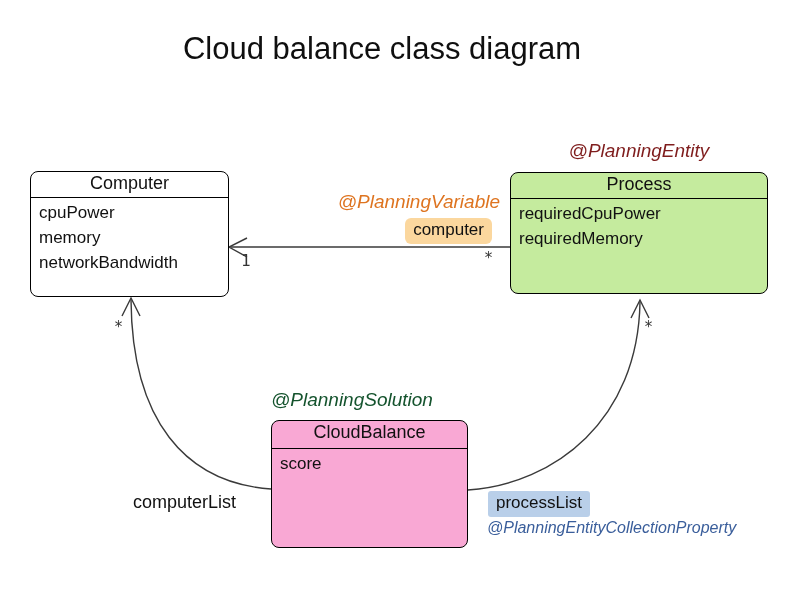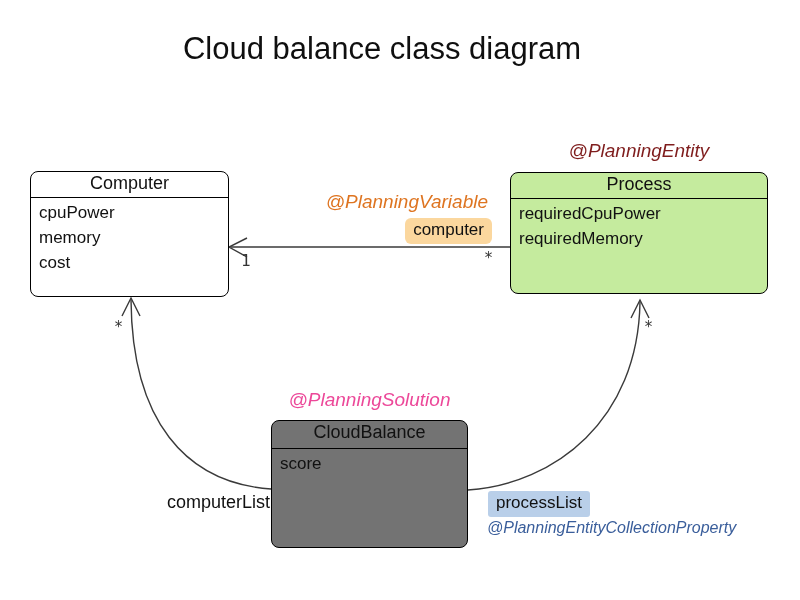--- a/index.html
+++ b/index.html
@@ -39,32 +39,32 @@
     padding: 1px 0 3px 0;
     border-bottom: 1.3px solid #000;
   }
   .uml-attrs {
     padding: 2px 0 0 8px;
     font-size: 17px;
     line-height: 25px;
   }
   .computer-class   { left: 30px;  top: 171px; width: 199px; height: 126px; background: #ffffff; }
   .process-class    { left: 510px; top: 172px; width: 258px; height: 122px; background: #c5eb9e; }
-  .cloudbalance-class { left: 271px; top: 420px; width: 197px; height: 128px; background: #737373; }
+  .cloudbalance-class { left: 271px; top: 420px; width: 197px; height: 128px; background: #f9a8d4; }
   .cloudbalance-class .uml-class-name { padding-bottom: 5px; }
 
   .annotation {
     position: absolute;
     font-style: italic;
     font-size: 19px;
     white-space: nowrap;
   }
   .ann-entity    { left: 510px; top: 140px; width: 258px; text-align: center; color: #7f1d1d; }
-  .ann-solution  { left: 271px; top: 389px; width: 197px; text-align: center; color: #ec4899; }
-  .ann-variable  { right: 312px; top: 191px; text-align: right; color: #de7420; }
+  .ann-solution  { left: 271px; top: 389px; width: 197px; text-align: left; color: #14532d; }
+  .ann-variable  { right: 300px; top: 191px; text-align: right; color: #de7420; }
   .ann-collection { left: 487px; top: 519px; font-size: 16px; color: #3a5e9b; text-align: center; }
 
   .edge-label {
     position: absolute;
     font-size: 17px;
     white-space: nowrap;
   }
   .lbl-computer {
     right: 308px; top: 218px;
     background: #fbd79e;
@@ -73,21 +73,20 @@
   }
   .lbl-processlist {
     left: 488px; top: 491px;
     background: #b9cfe9;
     border-radius: 3px;
     padding: 2px 8px 4px 8px;
   }
   .lbl-computerlist {
     left: 133px; top: 492px;
     font-size: 18px;
-    margin-left: 34px;
   }
   .multiplicity {
     position: absolute;
     font-family: "DejaVu Sans Mono", monospace;
     font-size: 15px;
     color: #333;
     white-space: nowrap;
   }
   .mult-one        { left: 241px; top: 251px; font-size: 16px; }
   .mult-star-mid   { left: 484px; top: 249px; }
@@ -113,21 +112,21 @@
       <path d="M 468 490 C 555 484 638 420 640 302"></path>
       <path d="M 631 318 L 640 300 L 649 318"></path>
     </g>
   </svg>
 
   <div class="uml-class computer-class">
     <div class="uml-class-name">Computer</div>
     <div class="uml-attrs">
       <div>cpuPower</div>
       <div>memory</div>
-      <div>cost</div>
+      <div>networkBandwidth</div>
     </div>
   </div>
 
   <div class="annotation ann-entity">@PlanningEntity</div>
   <div class="uml-class process-class">
     <div class="uml-class-name">Process</div>
     <div class="uml-attrs">
       <div>requiredCpuPower</div>
       <div>requiredMemory</div>
     </div>

